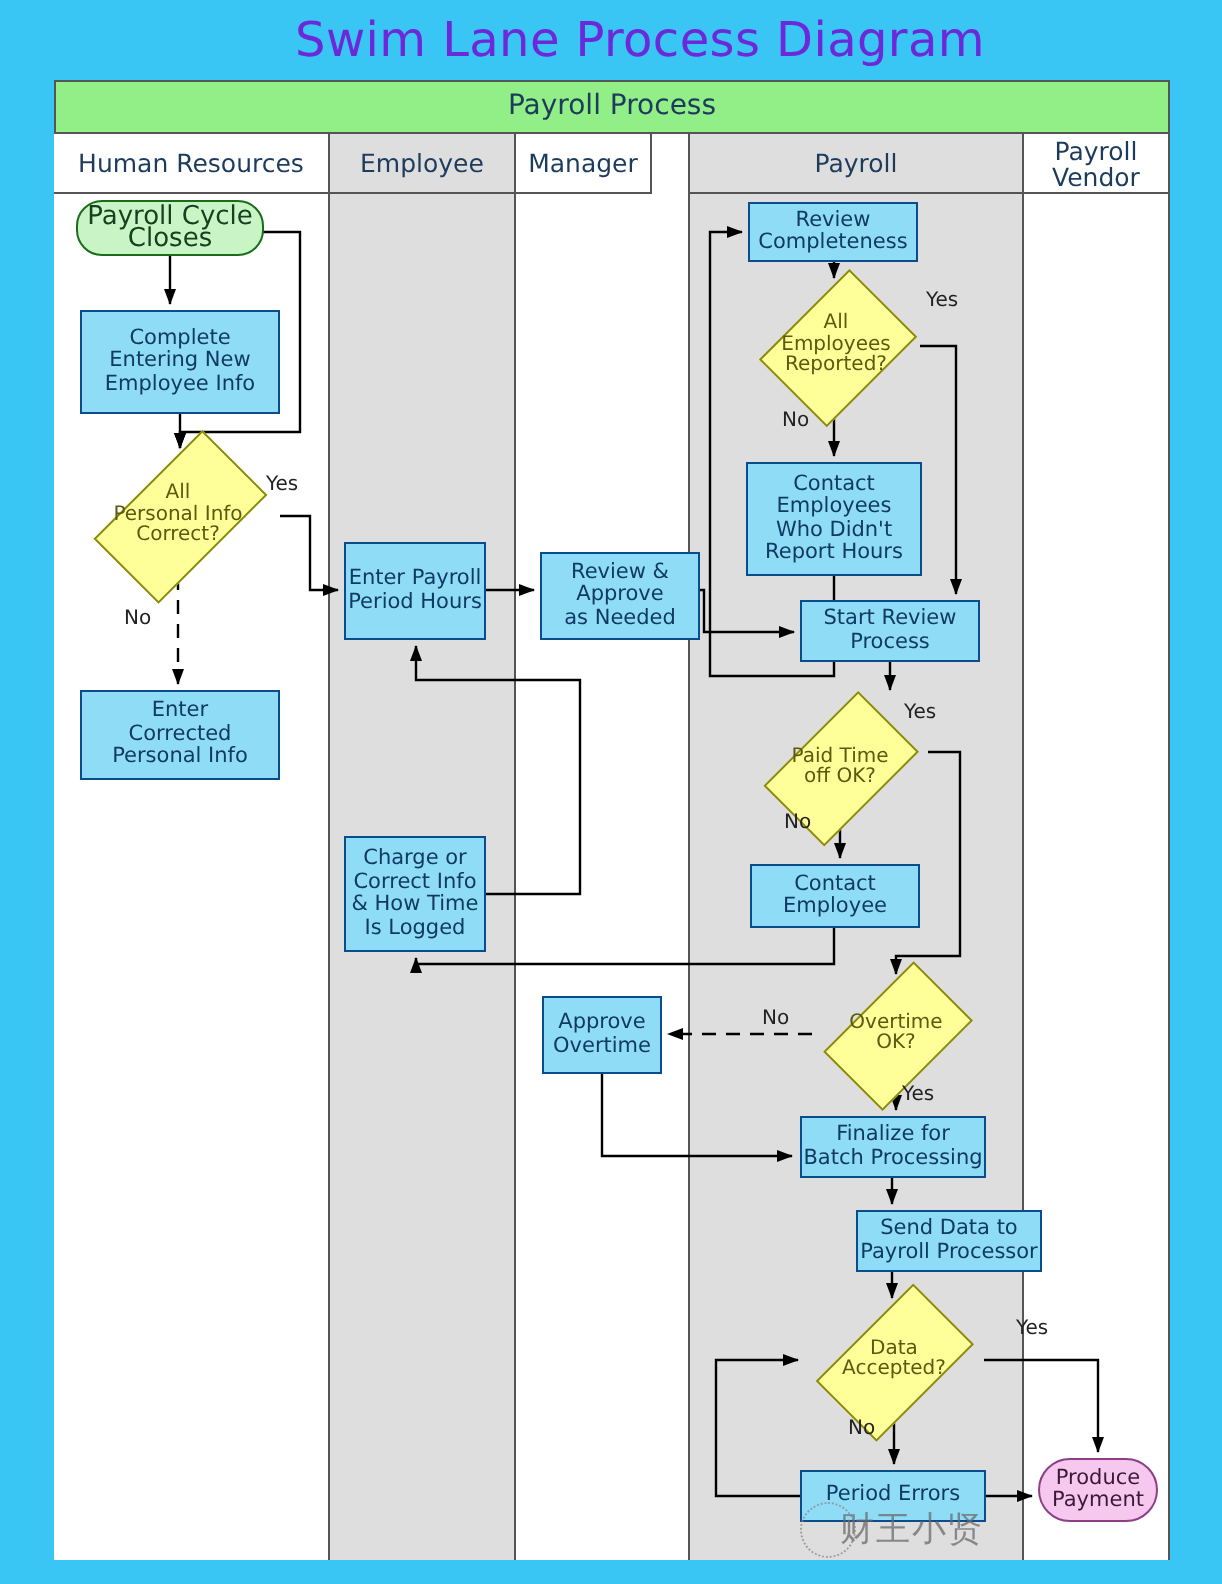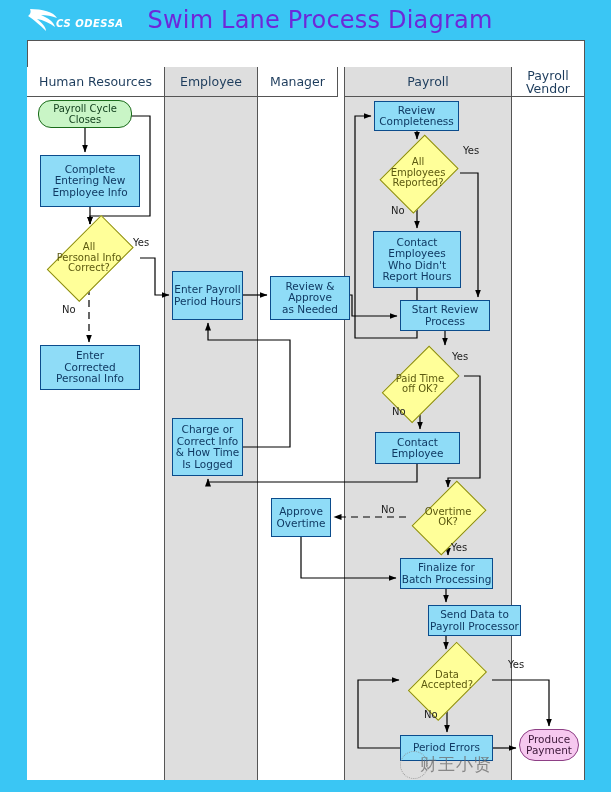--- a/index.html
+++ b/index.html
@@ -27,62 +27,57 @@
   .lane-hdr{position:absolute;top:67px;height:30px;box-sizing:border-box;
         border-right:1px solid #555;border-bottom:1px solid #555;
         font-size:12.5px;color:#1d3c5c;text-align:center;
         display:flex;align-items:center;justify-content:center;line-height:13px;}
   .lane-hdr.shaded{background:#dedede;}
   .lane-hdr.plain{background:#ffffff;}
   
   .node{position:absolute;box-sizing:border-box;display:flex;align-items:center;
         justify-content:center;text-align:center;z-index:6;}
   .proc{background:#8fdcf7;border:1.3px solid #0b4c8c;color:#103a63;font-size:10.5px;line-height:11.5px;}
-  .term{background:#c9f5c6;border:1.5px solid #1a6b1a;border-radius:13px;color:#14421f;font-size:10px;line-height:11.5px;}
+  .term{background:#c9f5c6;border:1.5px solid #1a6b1a;border-radius:13px;color:#14421f;font-size:13px;line-height:11.5px;}
   .term-pink{background:#f6c8ef;border:1.5px solid #8d3f85;border-radius:16px;color:#3b1738;font-size:10.5px;line-height:11.5px;}
   .dec{color:#5c5a10;font-size:10px;line-height:10.5px;z-index:6;}
   .dec .dshape{position:absolute;left:0;top:0;width:100%;height:100%;
         background:#ffff99;border:1.3px solid #8a8a12;
         transform:rotate(45deg) ;}
   .dec{position:absolute;display:flex;align-items:center;justify-content:center;text-align:center;}
   .dec .dlabel{position:relative;z-index:2;padding:0 2px;}
   .edge-label{position:absolute;font-size:10px;color:#222;z-index:7;background:transparent;}
   
   #wm{position:absolute;left:400px;top:745px;width:200px;height:40px;z-index:9;
       font-size:17px;color:#6b6b6b;opacity:.75;}
   #wm .wmc{position:absolute;left:0;top:6px;width:26px;height:26px;border:1.5px dotted #888;border-radius:50%;}
   #wm .wmt{position:absolute;left:20px;top:8px;letter-spacing:1px;}
 </style>
 </head>
 <body>
 
 <div id="page">
 
-  <div id="logo">
-    <svg width="100" height="28" viewBox="0 0 100 28">
-      <path d="M6 3 C18 3 30 6 33 12 C28 10 22 9 17 9 C24 12 30 16 31 21 C26 17 19 14 13 13 C18 17 22 21 22 25 C16 19 9 13 4 10 C7 8 7 5 6 3 Z" fill="#ffffff"></path>
-    </svg>
-    <span class="logo-text">CS ODESSA</span>
-  </div>
 
   <div class="txt" id="title">Swim Lane Process Diagram</div>
 
   <div id="pool"></div>
+  <div id="pool-title">Payroll Process</div>
 
   <div id="lanes-layer">
       <div class="lane plain" style="left: 27px; width: 138px;"></div>
       <div class="lane-hdr plain" style="left: 27px; width: 138px;">
         <span>Human Resources</span>
       </div>
       <div class="lane shaded" style="left: 165px; width: 93px;"></div>
       <div class="lane-hdr shaded" style="left: 165px; width: 93px;">
         <span>Employee</span>
       </div>
       <div class="lane plain" style="left: 258px; width: 87px;"></div>
-      <div class="lane-hdr plain" style="left: 258px; width: 80px;">
+      <div class="lane-hdr plain" style="left: 258px; width: 68px;">
         <span>Manager</span>
       </div>
       <div class="lane shaded" style="left: 345px; width: 167px;"></div>
       <div class="lane-hdr shaded" style="left: 345px; width: 167px;">
         <span>Payroll</span>
       </div>
       <div class="lane plain" style="left: 512px; width: 73px;"></div>
       <div class="lane-hdr plain" style="left: 512px; width: 73px;">
         <span>Payroll<br>Vendor</span>
       </div>

